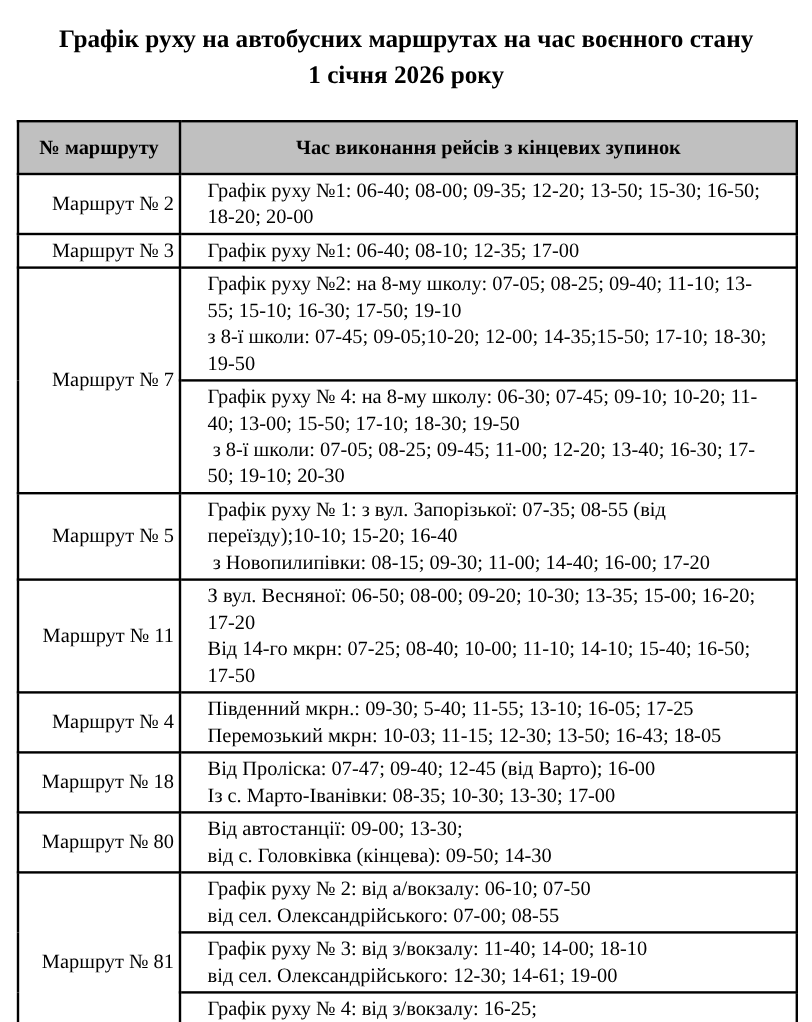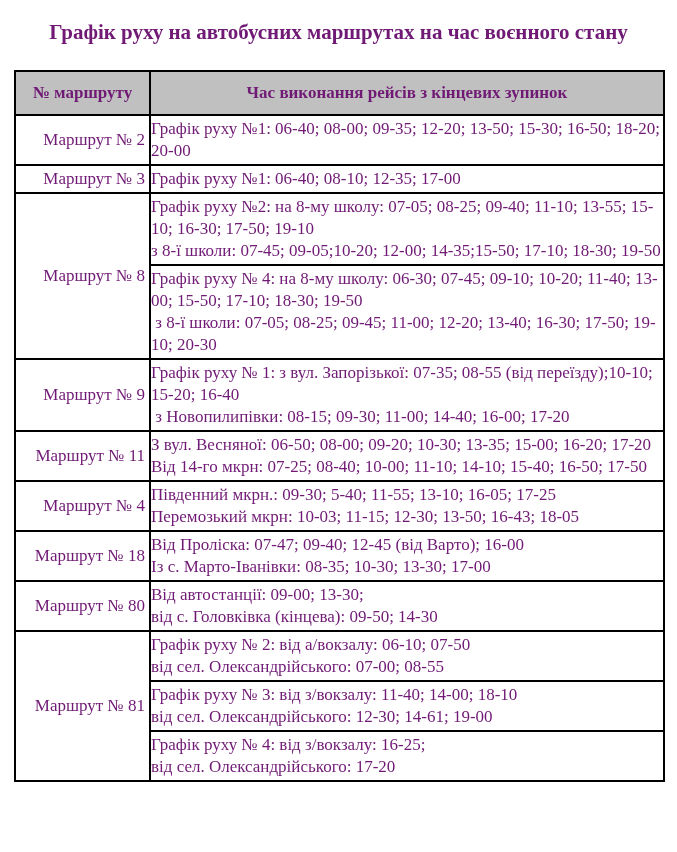--- a/index.html
+++ b/index.html
@@ -6,21 +6,21 @@
     margin: 0;
     padding: 0;
     background: #ffffff;
   }
   .page {
     position: relative;
     width: 677px;
     height: 852px;
     background: #ffffff;
     font-family: "Liberation Serif", "DejaVu Serif", serif;
-    color: #701a75;
+    color: #000000;
     overflow: hidden;
   }
   .title {
     margin: 18px 14px 0 14px;
     text-align: center;
     font-weight: bold;
     font-size: 21px;
     line-height: 1.42;
   }
   table.schedule {
@@ -43,33 +43,34 @@
     height: 38px;
     text-align: center;
     padding: 2px 4px;
   }
   td.route {
     text-align: right;
     padding: 2px 4px;
   }
   td.times {
     text-align: left;
-    padding: 2px 0;
+    padding: 2px 22px;
   }
   td.times .para {
     white-space: pre-wrap;
   }
 </style>
 </head>
 <body>
 
 <div class="page">
 
   <div class="title">
     <div>Графік руху на автобусних маршрутах на час воєнного стану</div>
+    <div>1 січня 2026 року</div>
   </div>
 
   <table class="schedule">
     <colgroup>
       <col class="c-route">
       <col class="c-times">
     </colgroup>
     <tbody>
       <tr>
         <th class="hdr">№ маршруту</th>
@@ -84,35 +85,35 @@
       </tr>
 
       <tr>
         <td class="route">Маршрут № 3</td>
         <td class="times">
           <div class="para">Графік руху №1: 06-40; 08-10; 12-35; 17-00</div>
         </td>
       </tr>
 
       <tr>
-        <td class="route" rowspan="2">Маршрут № 8</td>
+        <td class="route" rowspan="2">Маршрут № 7</td>
         <td class="times">
           <div class="para">Графік руху №2: на 8-му школу: 07-05; 08-25; 09-40; 11-10; 13-55; 15-10; 16-30; 17-50; 19-10</div>
           <div class="para">з 8-ї школи: 07-45; 09-05;10-20; 12-00; 14-35;15-50; 17-10; 18-30; 19-50</div>
         </td>
       </tr>
       <tr>
         <td class="times">
           <div class="para">Графік руху № 4: на 8-му школу: 06-30; 07-45; 09-10; 10-20; 11-40; 13-00; 15-50; 17-10; 18-30; 19-50</div>
           <div class="para"> з 8-ї школи: 07-05; 08-25; 09-45; 11-00; 12-20; 13-40; 16-30; 17-50; 19-10; 20-30</div>
         </td>
       </tr>
 
       <tr>
-        <td class="route">Маршрут № 9</td>
+        <td class="route">Маршрут № 5</td>
         <td class="times">
           <div class="para">Графік руху № 1: з вул. Запорізької: 07-35; 08-55 (від переїзду);10-10; 15-20; 16-40</div>
           <div class="para"> з Новопилипівки: 08-15; 09-30; 11-00; 14-40; 16-00; 17-20</div>
         </td>
       </tr>
 
       <tr>
         <td class="route">Маршрут № 11</td>
         <td class="times">
           <div class="para">З вул. Весняної: 06-50; 08-00; 09-20; 10-30; 13-35; 15-00; 16-20; 17-20</div>

